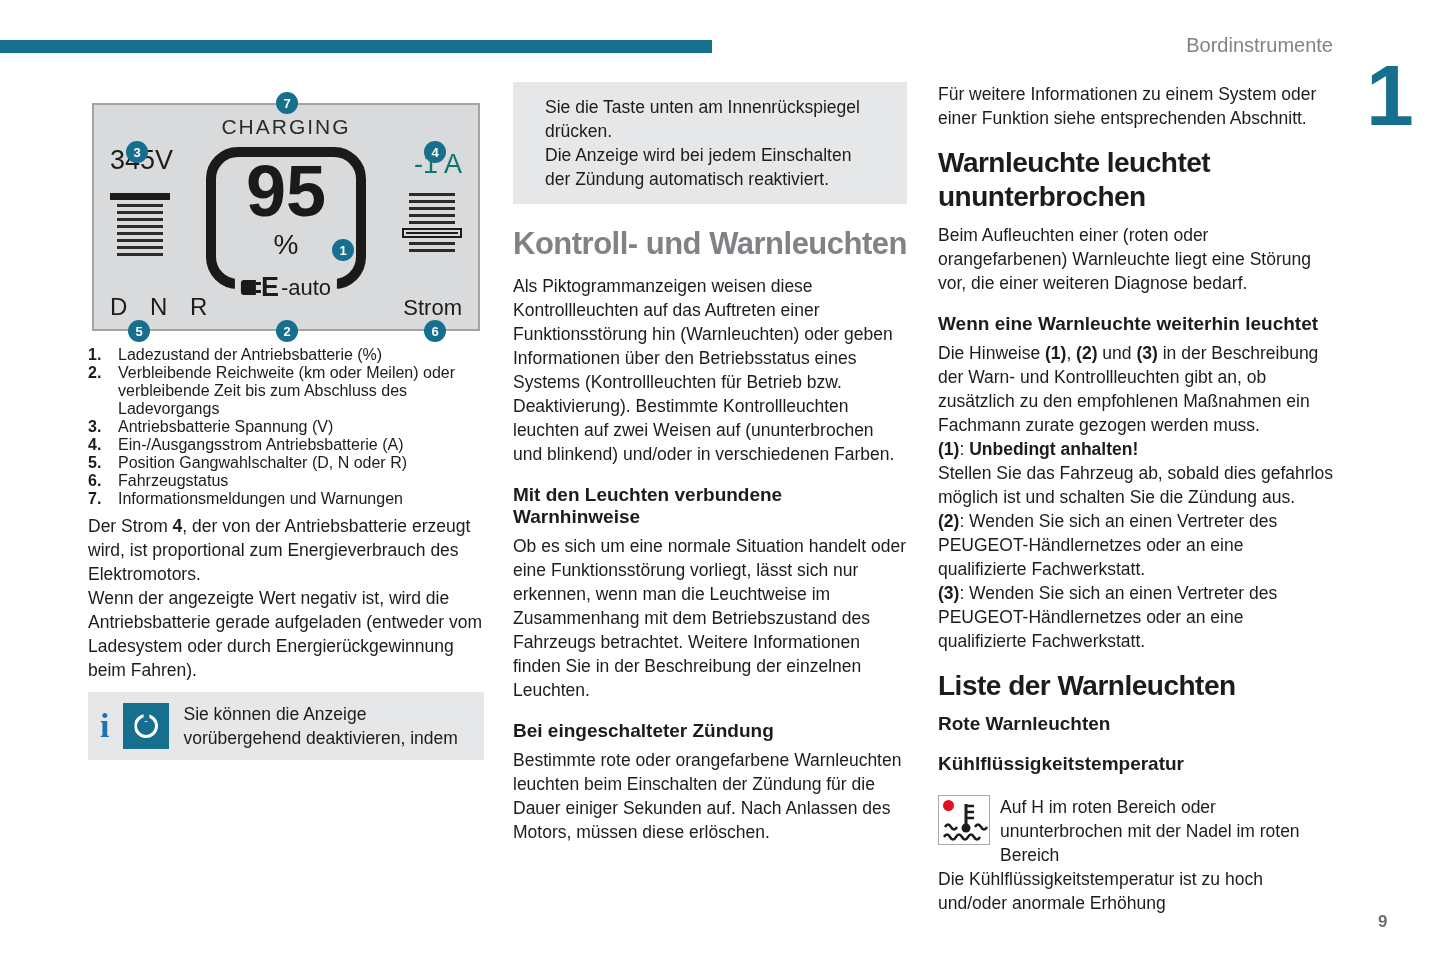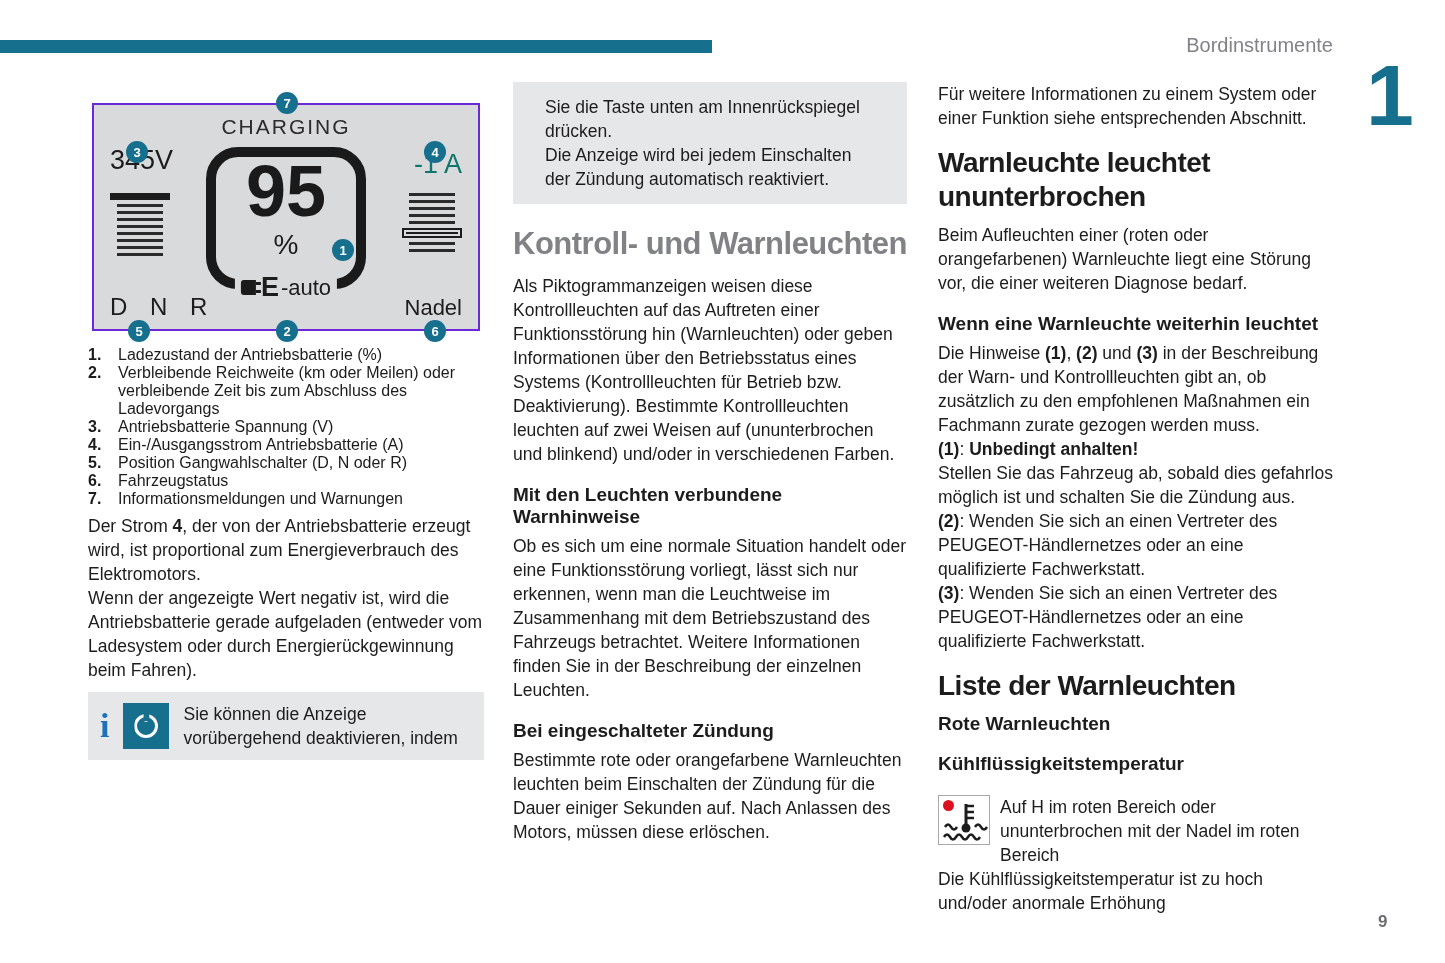--- a/index.html
+++ b/index.html
@@ -20,21 +20,21 @@
   .col-left   { left:88px;  width:396px; }
   .col-mid    { left:513px; width:394px; }
   .col-right  { left:938px; width:397px; }
 
   p, li { font-size:17.5px; line-height:24px; }
   .bold { font-weight:bold; }
 
   
   .figure-wrap { position:relative; width:390px; height:250px; margin-left:4px; }
   .display-box { position:absolute; left:0; top:21px; width:388px; height:228px;
-                 background:#d9dadb; border:2px solid #6d28d9; }
+                 background:#d9dadb; border:2px solid #a3a3a3; }
   .callout { position:absolute; width:22px; height:22px; border-radius:50%; background:#156f8d;
              color:#fff; font-size:13px; font-weight:bold; display:flex; align-items:center;
              justify-content:center; z-index:5; }
   .charging-label { position:absolute; top:10px; left:0; width:100%; text-align:center;
                     font-size:21px; letter-spacing:2px; color:#2b2b2b; }
   .volt-label { position:absolute; left:16px; top:40px; font-size:27px; color:#1c1c1c; }
   .amp-label  { position:absolute; right:16px; top:44px; font-size:27px; color:#0f766e; }
 
   .gauge { position:absolute; top:88px; width:64px; display:flex; flex-direction:column;
            align-items:center; gap:4px; }
@@ -151,21 +151,21 @@
           <div class="soc-pct">%</div>
           <div class="callout" style="right:2px; top:82px;">1</div>
           <div class="soc-label">
             <span class="plug-icon"></span>
             <span class="soc-mode-e">E</span>
             <span class="soc-mode-rest">-auto</span>
           </div>
         </div>
 
         <div class="gear-label">D N R</div>
-        <div class="status-label">Nadel</div>
+        <div class="status-label">Strom</div>
       </div>
       <div class="callout" style="left:36px;  top:238px;">5</div>
       <div class="callout" style="left:184px; top:238px;">2</div>
       <div class="callout" style="right:36px; top:238px;">6</div>
     </div>
 
     <div class="legend">
       <div class="legend-item">
         <span class="legend-num">1.</span>
         <span class="legend-text">Ladezustand der Antriebsbatterie (%)</span>

